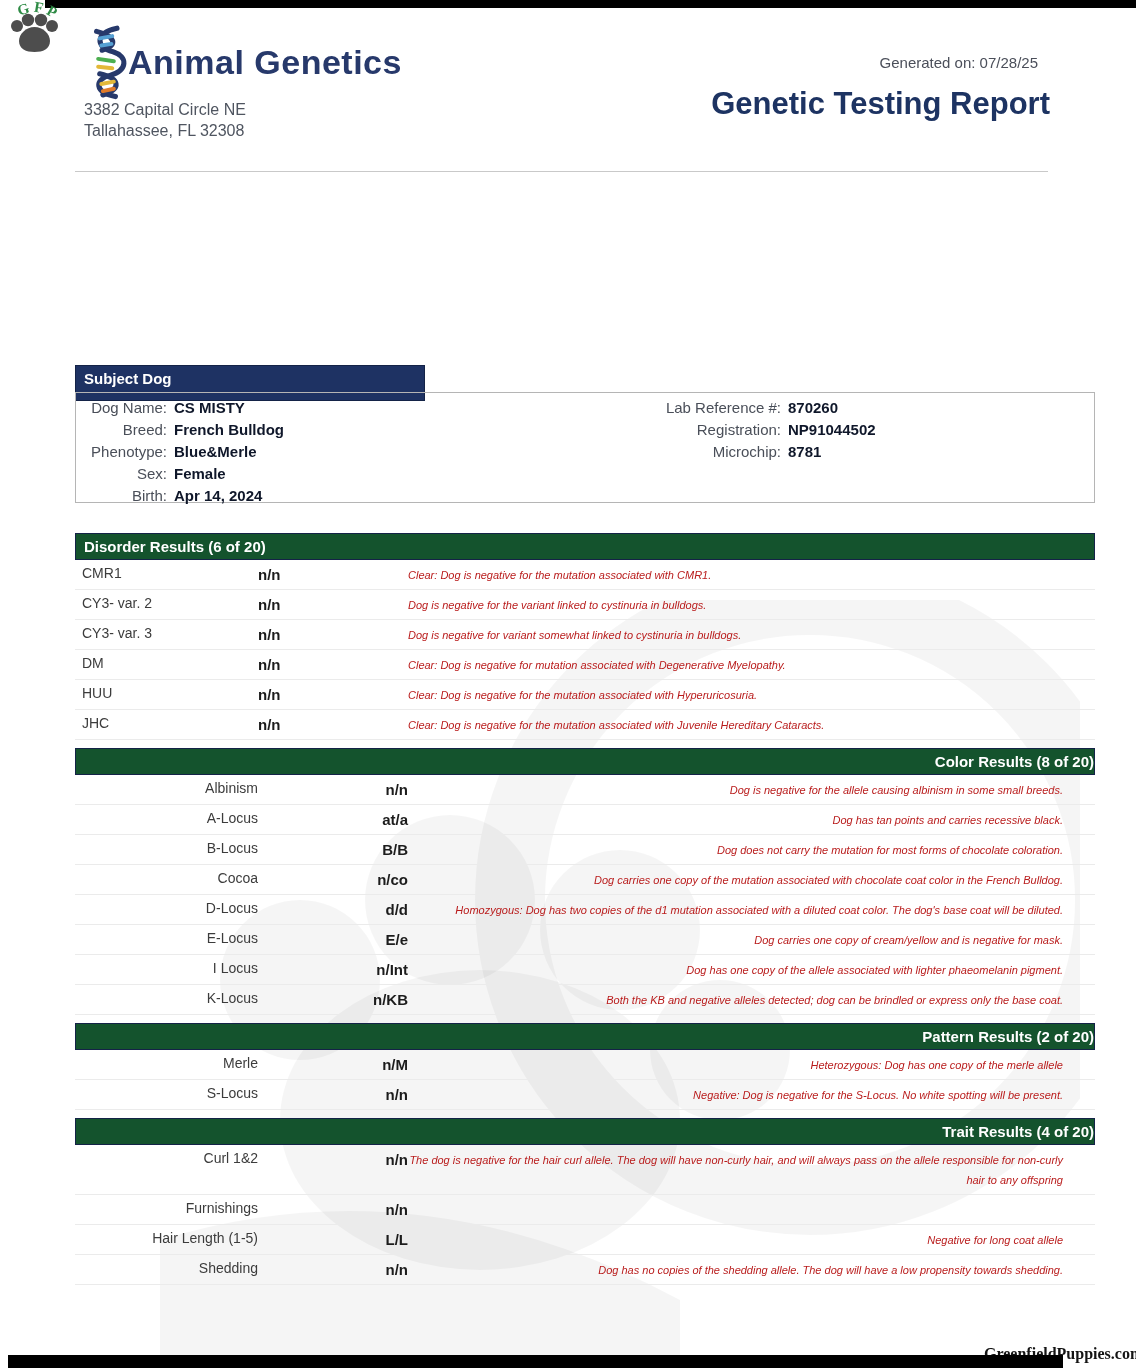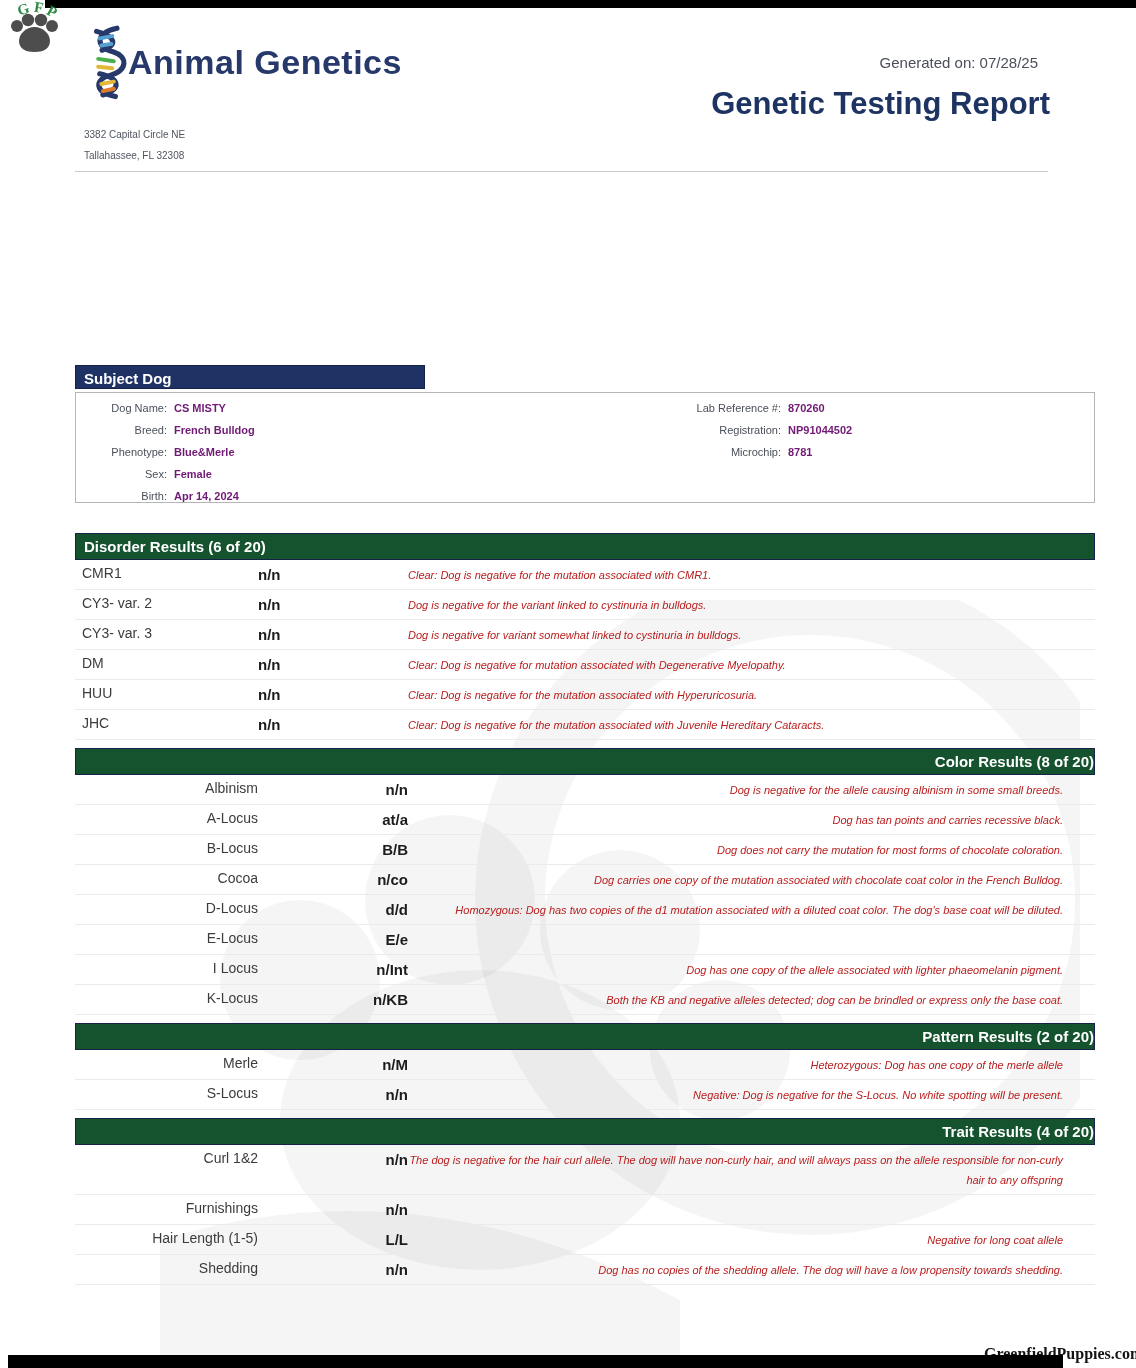--- a/index.html
+++ b/index.html
@@ -18,40 +18,40 @@
   }
   
   .gfp-corner { top:1px; left:3px; z-index:3; }
   
   .watermark { top:600px; left:120px; z-index:0; opacity:1; }
   
   .brand { left:84px; top:24px; display:flex; align-items:center; z-index:2; }
   .brand-name { font-size:34px; font-weight:bold; color:#27396b; letter-spacing:.5px; }
   .generated { top:54px; right:98px; font-size:15px; color:#4b4f5a; z-index:2; }
   .report-title { top:86px; right:86px; font-size:31px; font-weight:bold; color:#1d3362; z-index:2; }
-  .address { left:84px; top:124px; font-size:10px; color:#4f5560; line-height:21px; z-index:2; }
+  .address { left:84px; top:99px; font-size:16px; color:#4f5560; line-height:21px; z-index:2; }
   .header-rule { left:75px; top:171px; width:973px; border-top:1px solid #c9c9c9; height:0; z-index:2; }
   
   .subject-bar {
-    left:75px; top:365px; width:350px; height:24px; box-sizing:border-box;
+    left:75px; top:365px; width:350px; height:36px; box-sizing:border-box;
     background:#1e3263; border:1px solid #142347; color:#fff;
     font-size:15px; font-weight:bold; line-height:25px; padding-left:8px; z-index:2;
   }
   .subject-box {
     left:75px; top:392px; width:1020px; height:111px; box-sizing:border-box;
     border:1px solid #b5b5b5; z-index:2; background:transparent;
   }
   .info-col { position:absolute; top:4px; }
   .info-col.left  { left:5px; }
   .info-col.right { left:545px; }
-  .info-row { display:flex; line-height:22px; font-size:11px; white-space:nowrap; }
+  .info-row { display:flex; line-height:22px; font-size:15px; white-space:nowrap; }
   .info-label { color:#4a4f59; text-align:right; }
   .info-col.left  .info-label { width:86px; }
   .info-col.right .info-label { width:160px; }
-  .info-value { font-weight:bold; color:#701a75; margin-left:7px; }
+  .info-value { font-weight:bold; color:#0f172a; margin-left:7px; }
   
   .sections { left:75px; top:533px; width:1020px; z-index:2; }
   .section { margin-top:0; }
   .section + .section { margin-top:8px;text-align:right; }
   .section-bar {
     height:27px; box-sizing:border-box; background:#14532d; border:1px solid #142347;
     color:#fff; font-size:15px; font-weight:bold; line-height:25px; padding-left:8px;
   }
   .trow {
     display:grid; grid-template-columns:183px 150px 1fr;
@@ -222,20 +222,21 @@
           <div class="tdesc">Dog carries one copy of the mutation associated with chocolate coat color in the French Bulldog.</div>
         </div>
         <div class="trow">
           <div class="tname">D-Locus</div>
           <div class="tresult">d/d</div>
           <div class="tdesc">Homozygous: Dog has two copies of the d1 mutation associated with a diluted coat color. The dog's base coat will be diluted.</div>
         </div>
         <div class="trow">
           <div class="tname">E-Locus</div>
           <div class="tresult">E/e</div>
+          <div class="tdesc">Dog carries one copy of cream/yellow and is negative for mask.</div>
         </div>
         <div class="trow">
           <div class="tname">I Locus</div>
           <div class="tresult">n/Int</div>
           <div class="tdesc">Dog has one copy of the allele associated with lighter phaeomelanin pigment.</div>
         </div>
         <div class="trow">
           <div class="tname">K-Locus</div>
           <div class="tresult">n/KB</div>
           <div class="tdesc">Both the KB and negative alleles detected; dog can be brindled or express only the base coat.</div>

